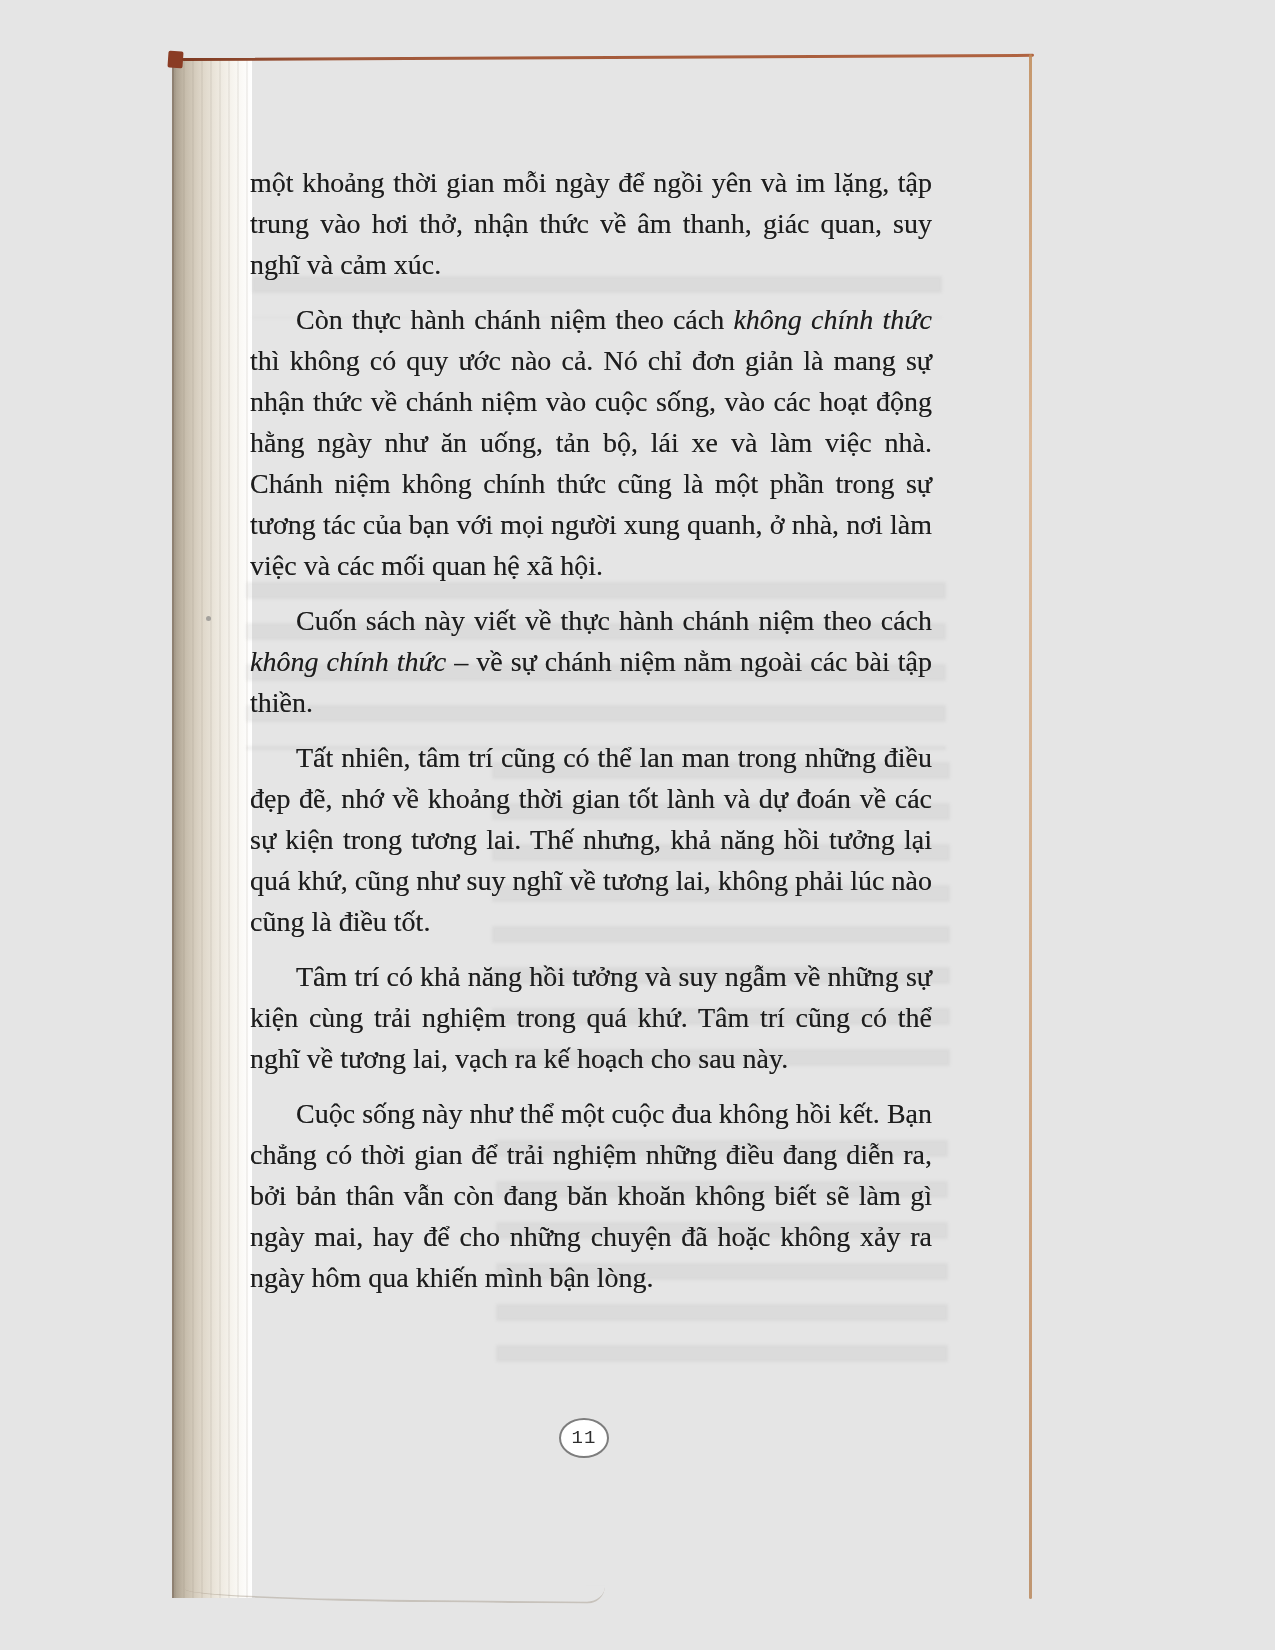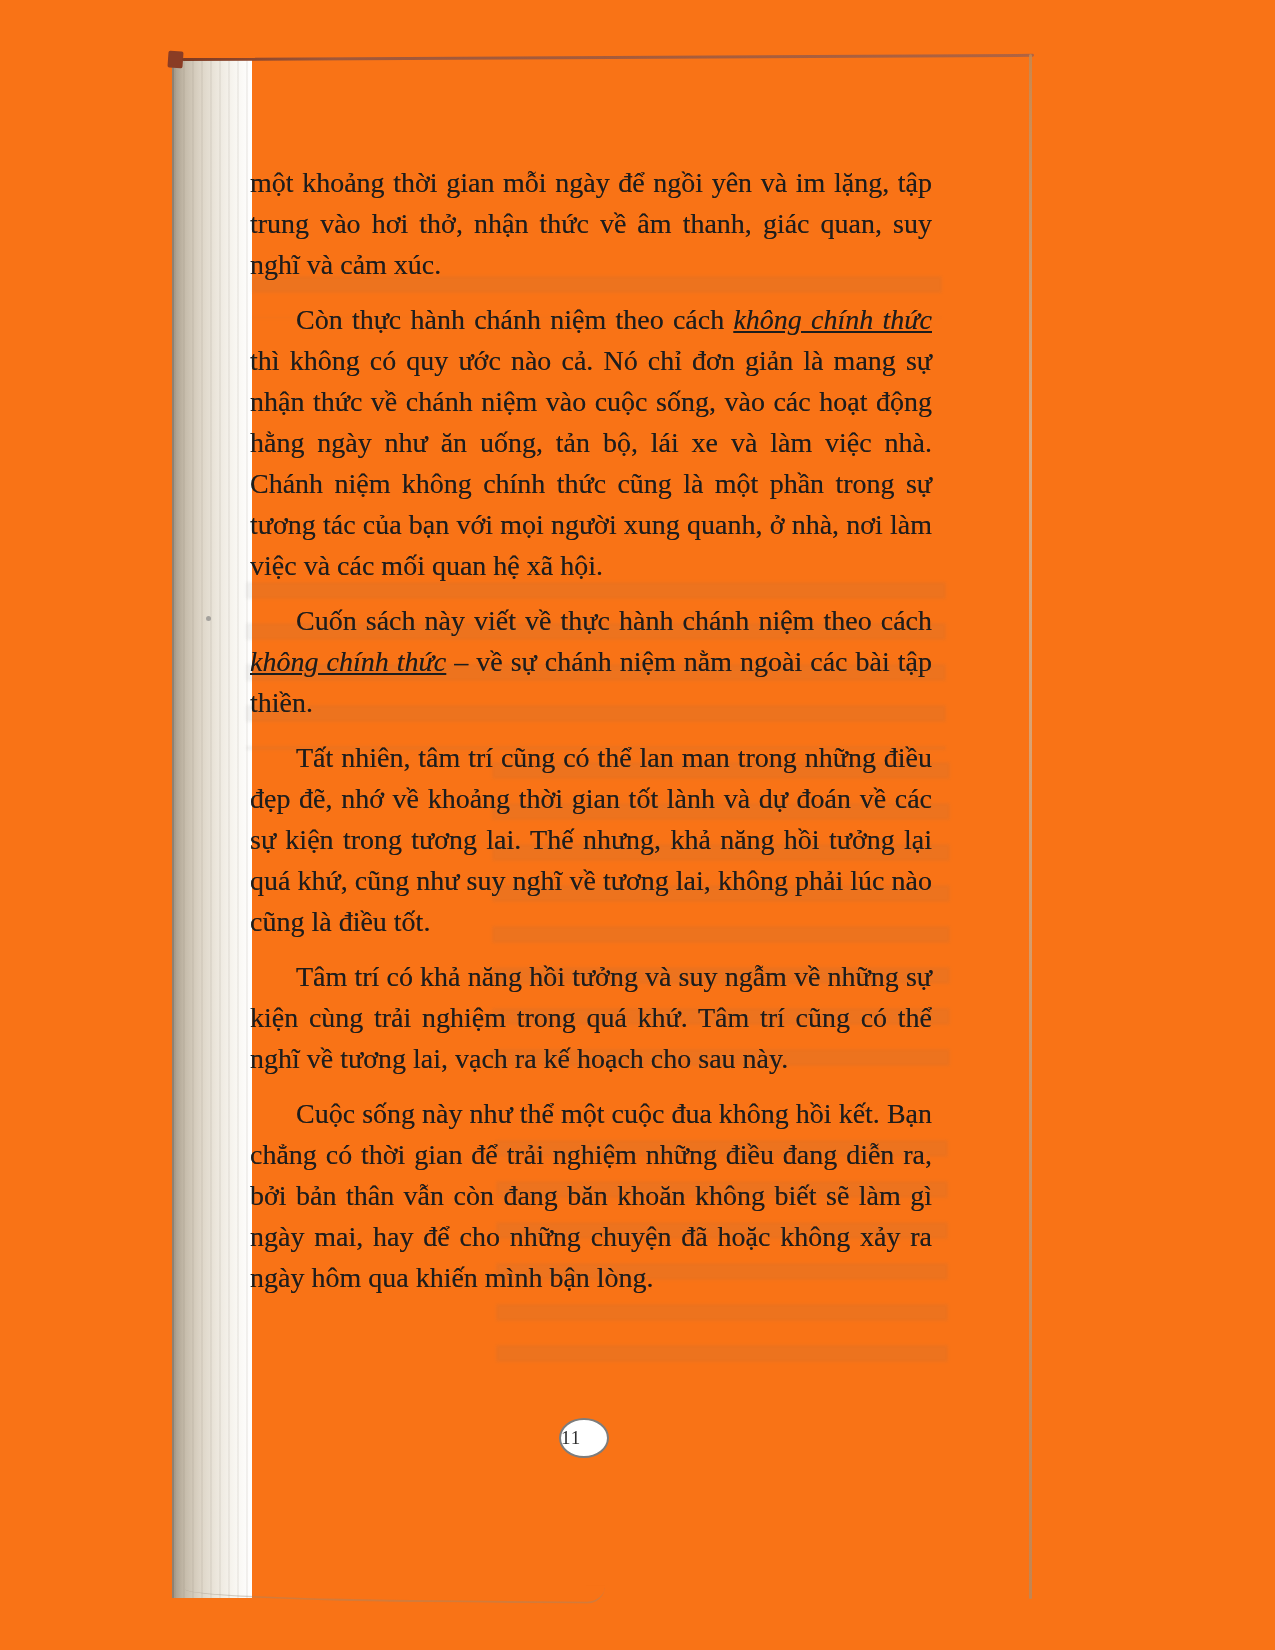--- a/index.html
+++ b/index.html
@@ -4,21 +4,21 @@
 <style>
   html, body {
     margin: 0;
     padding: 0;
     background: #ffffff;
   }
   .scan {
     position: relative;
     width: 1275px;
     height: 1650px;
-    background: #f97316;
+    background: #e5e5e5;
     overflow: hidden;
     font-family: "Liberation Serif", "DejaVu Serif", serif;
   }
 
   
   .edge-left {
     position: absolute;
     left: 172px;
     top: 58px;
     height: 1540px;
@@ -116,38 +116,39 @@
     text-shadow: 0 0 0.6px rgba(20,20,20,.55);
   }
   .para {
     margin: 0 0 14px 0;
   }
   .para.indent {
     text-indent: 46px;
   }
   .it {
     font-style: italic;
-    text-decoration: underline;
   }
 
   
   .page-number {
     position: absolute;
     left: 559px;
     top: 1418px;
     width: 46px;
     height: 36px;
     border: 2px solid #7d7d7d;
     border-radius: 50%;
     display: flex;
     align-items: center;
+    justify-content: center;
     font-size: 19px;
     color: #2e2e2e;
     letter-spacing: 1px;
     background: #ffffff;
+    font-family: Liberation Mono, monospace;
   }
 </style>
 </head>
 <body>
 
 <div class="scan">
 
   <div class="edge-left"></div>
   <div class="corner-mark"></div>
   <div class="edge-top"></div>

